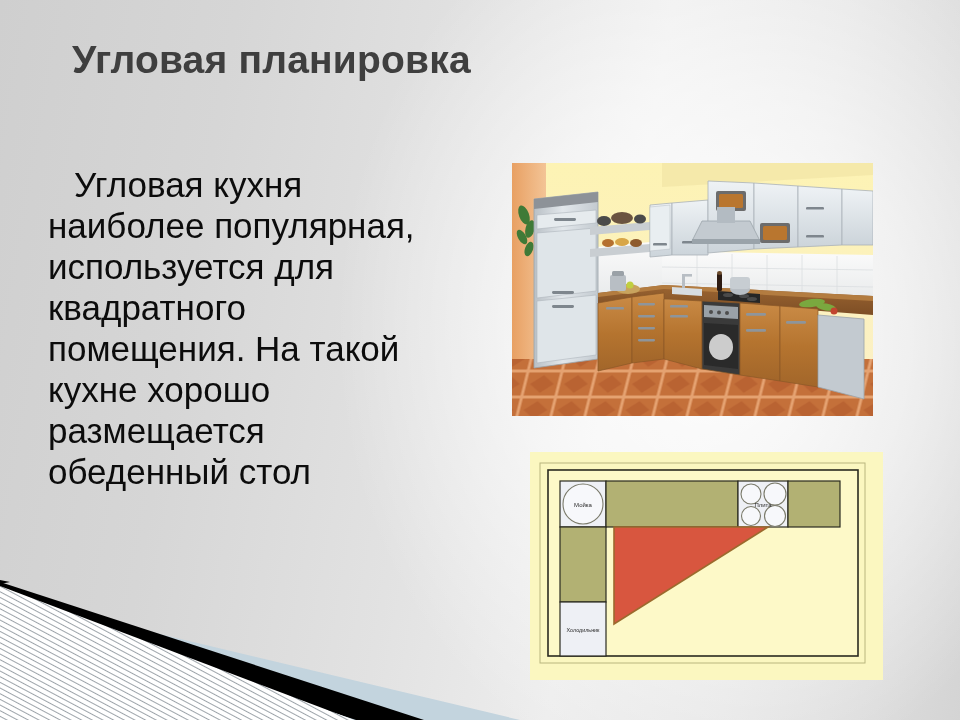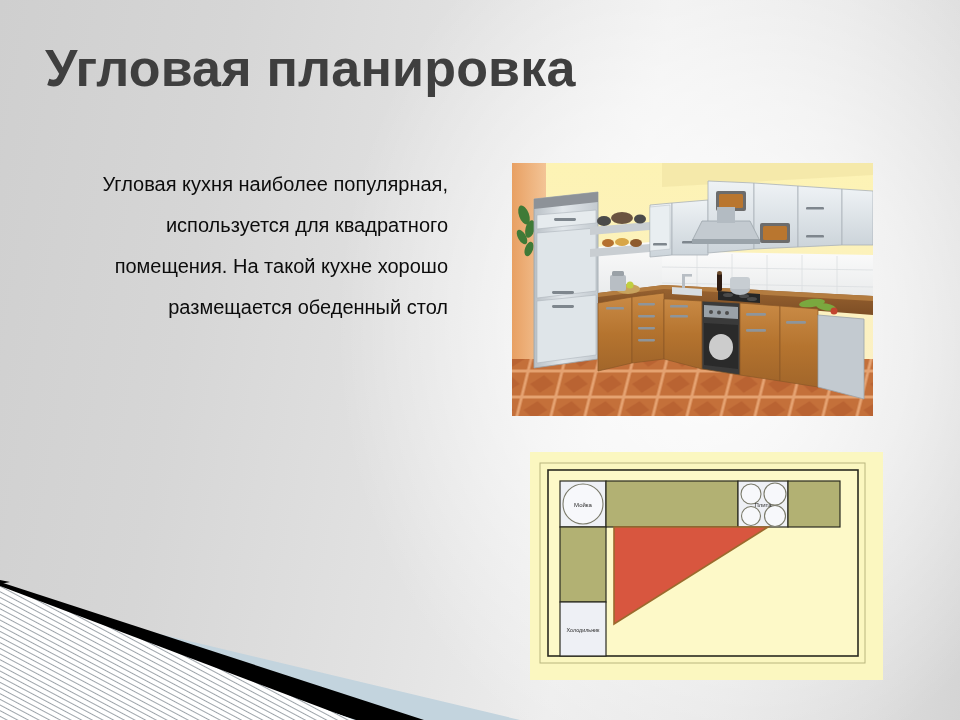--- a/index.html
+++ b/index.html
@@ -32,41 +32,40 @@
     width: 520px;
     height: 190px;
     overflow: hidden;
     pointer-events: none;
   }
   .deco svg { display: block; }
 
   
   #title {
     position: absolute;
-    left: 45px;
+    left: 72px;
     top: 38px;
     width: 700px;
-    font-size: 52px;
+    font-size: 39px;
     font-weight: bold;
     color: #3f3f3f;
     letter-spacing: 0.2px;
     white-space: nowrap;
   }
 
   
   #body-text {
     position: absolute;
     left: 48px;
     top: 164px;
     width: 400px;
-    font-size: 20px;
+    font-size: 35px;
     line-height: 41px;
     color: #0c0c0c;
     text-indent: 26px;
-    text-align: right;
   }
 
   
   #photo-frame {
     position: absolute;
     left: 512px;
     top: 163px;
     width: 361px;
     height: 253px;
     overflow: hidden;

